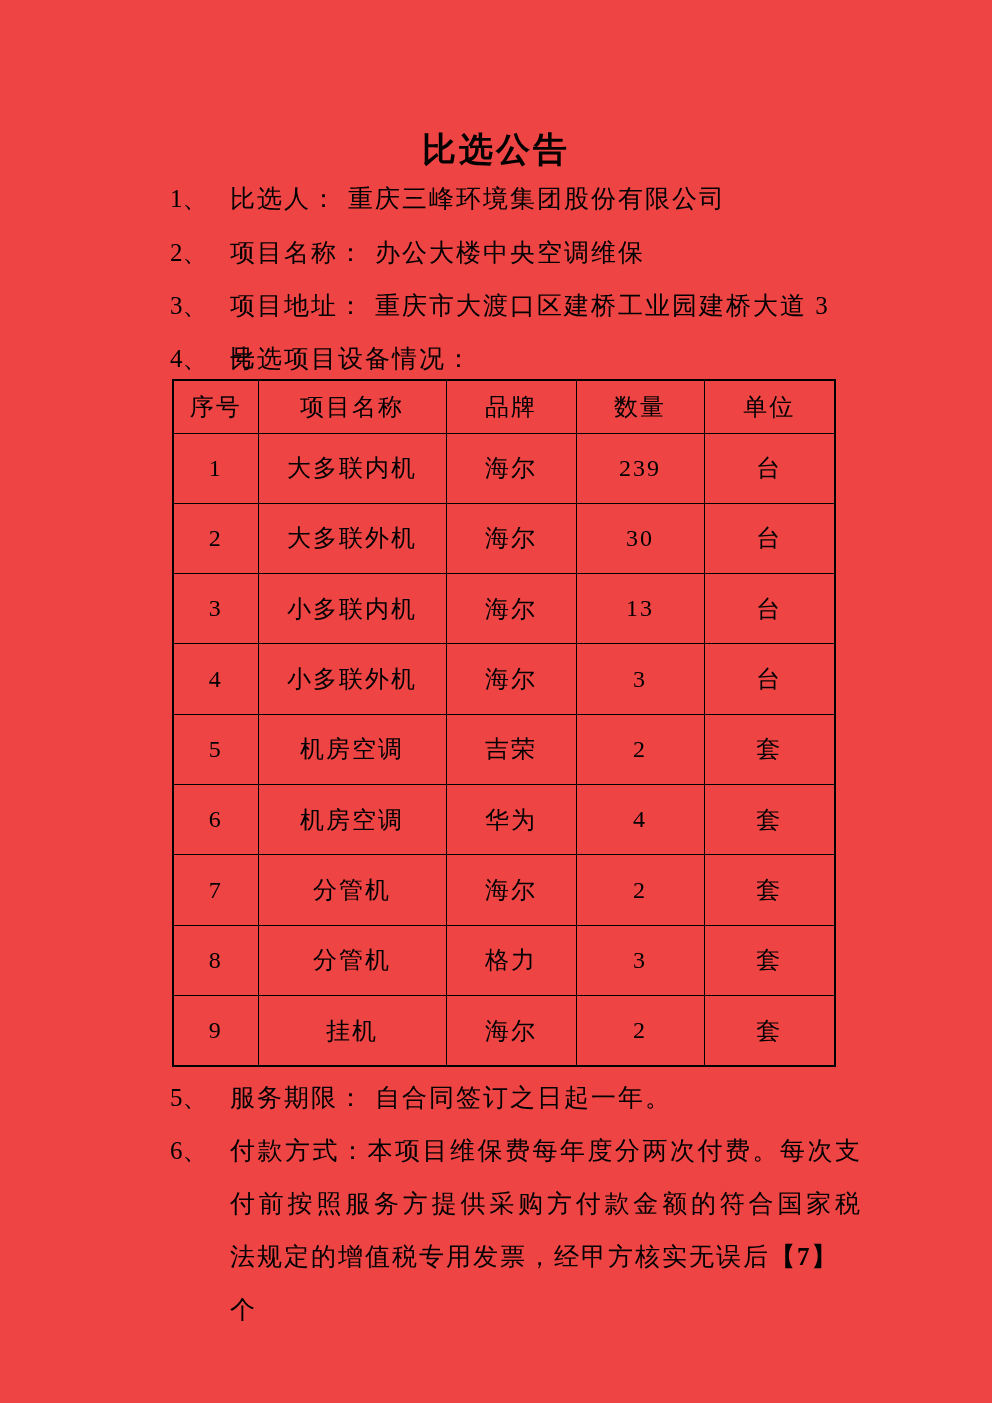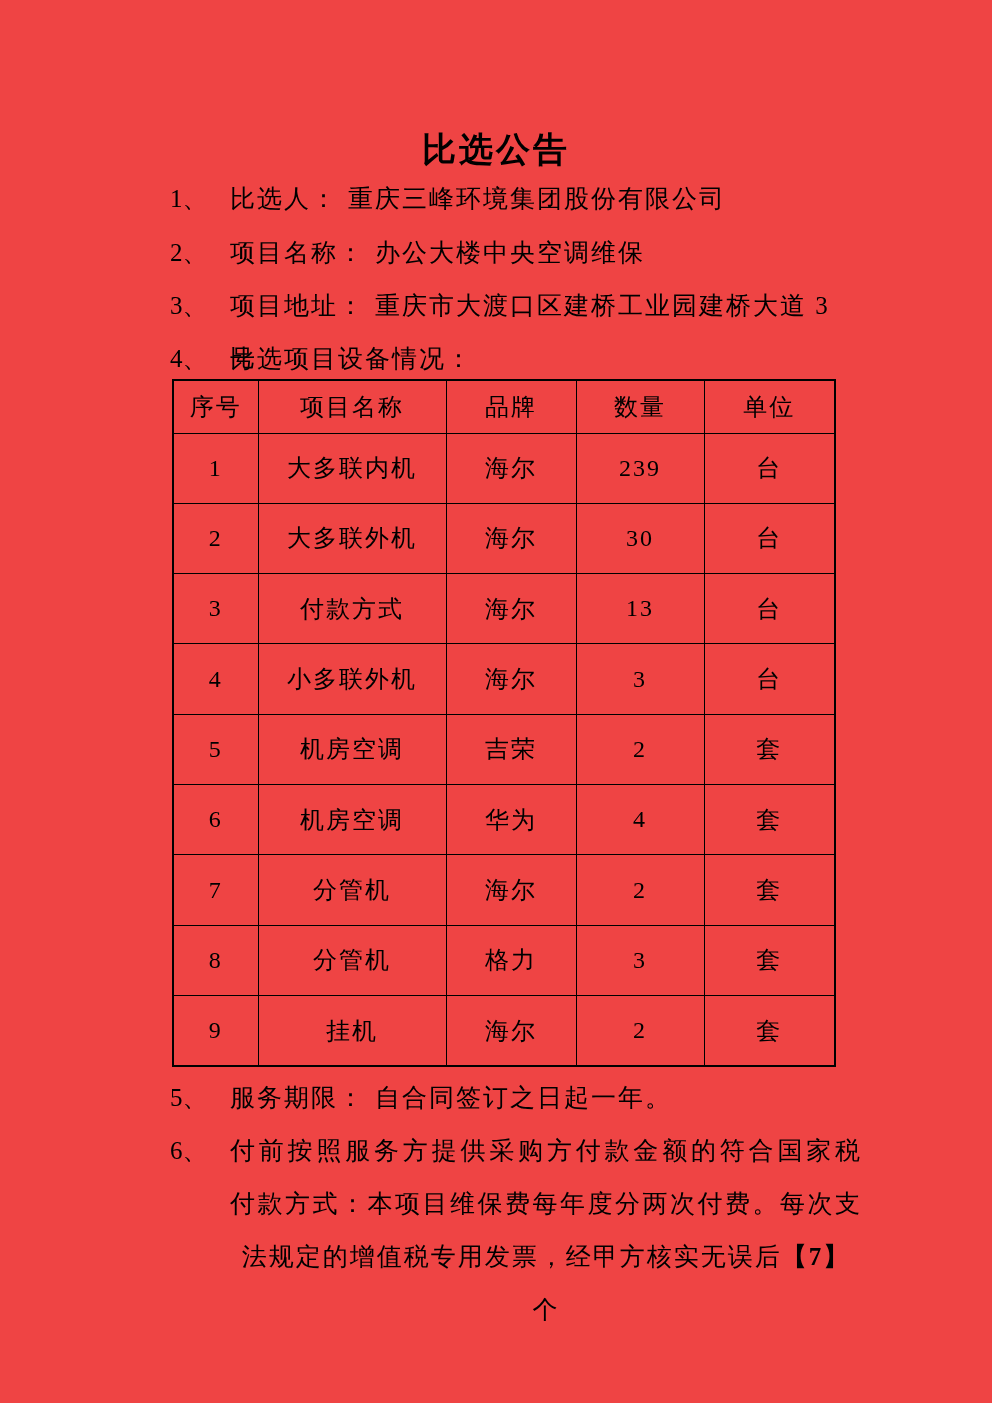--- a/index.html
+++ b/index.html
@@ -50,21 +50,21 @@
   }
   .item-value {
     margin-left: 10px;
   }
   .jline {
     text-align: justify;
     text-align-last: justify;
     line-height: 53px;
   }
   .lline {
-    text-align: center;
+    text-align: left;
     line-height: 53px;
   }
   .bracket-bold {
     font-weight: bold;
   }
   table.equip {
     position: absolute;
     top: 379px;
     left: 172px;
     width: 662px;
@@ -141,21 +141,21 @@
         </tr>
         <tr>
           <td>2</td>
           <td>大多联外机</td>
           <td>海尔</td>
           <td>30</td>
           <td>台</td>
         </tr>
         <tr>
           <td>3</td>
-          <td>付款方式</td>
+          <td>小多联内机</td>
           <td>海尔</td>
           <td>13</td>
           <td>台</td>
         </tr>
         <tr>
           <td>4</td>
           <td>小多联外机</td>
           <td>海尔</td>
           <td>3</td>
           <td>台</td>
@@ -199,19 +199,19 @@
   </table>
 
   <div class="item" style="top:1071px">
     <span class="item-num">5、</span>
     <span class="item-body"><span class="item-label">服务期限：</span><span class="item-value">自合同签订之日起一年。</span></span>
   </div>
 
   <div class="item" style="top:1124px">
     <span class="item-num">6、</span>
     <div class="item-body">
+      <div class="jline"><span class="item-label">付款方式：</span><span>本项目维保费每年度分两次付费。每次支</span></div>
       <div class="jline">付前按照服务方提供采购方付款金额的符合国家税</div>
-      <div class="jline"><span class="item-label">付款方式：</span><span>本项目维保费每年度分两次付费。每次支</span></div>
       <div class="lline"><span>法规定的增值税专用发票，经甲方核实无误后</span><span class="bracket-bold">【7】</span><span>个</span></div>
     </div>
   </div>
 
 </div>
 
 </body></html>

